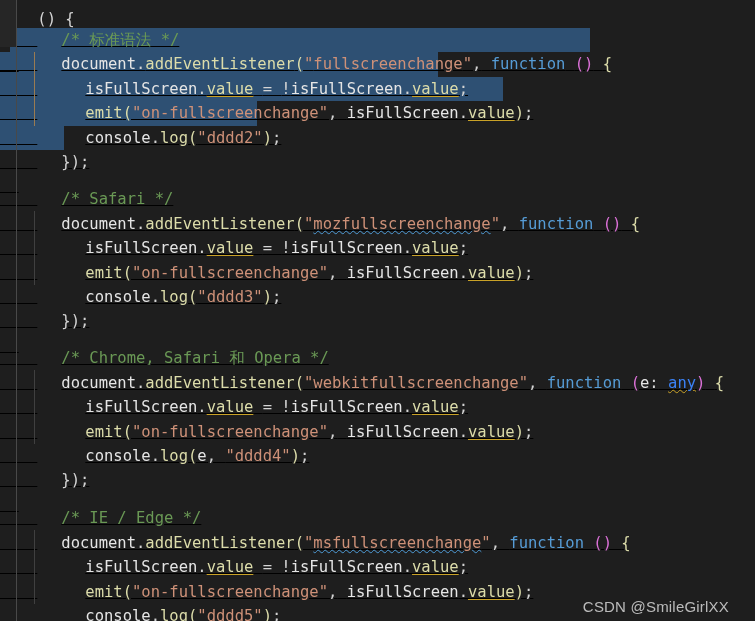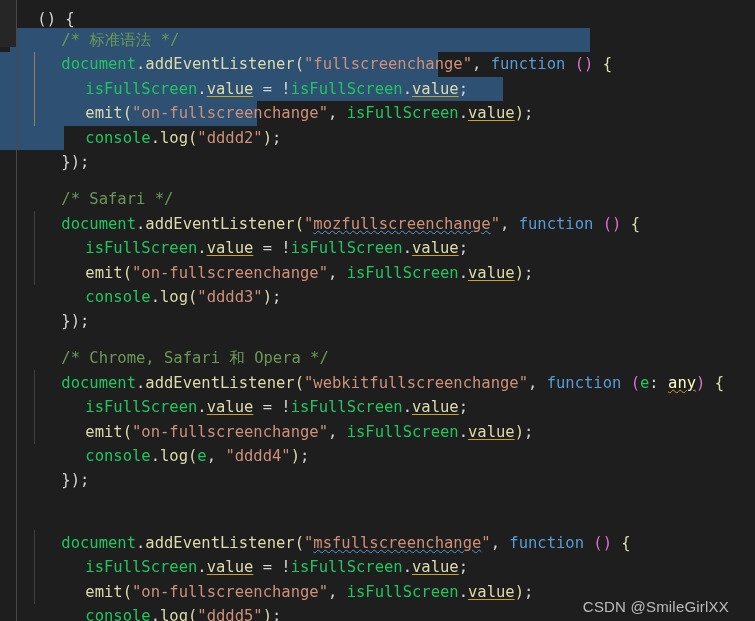--- a/index.html
+++ b/index.html
@@ -46,43 +46,44 @@
   .line {
     position: absolute;
     left: 0;
     width: 701px;
     height: 24.4px;
     line-height: 24.4px;
     font-size: 15.5px;
     white-space: pre;
     letter-spacing: 0px;
     z-index: 2;
+    text-decoration: underline;
   }
   .line .pad {
     display: inline-block;
     width: 24px;
   }
 
   
   .selrow {
     position: absolute;
     left: 0;
     height: 24.4px;
     background: #2e5073;
     z-index: 1;
   }
 
   
   .tok-comment  { color: #6A9955; }
-  .tok-var      { color: #22c55e; }
+  .tok-var      { color: #e5e5e5; }
   .tok-fn       { color: #DCDCAA; }
   .tok-str      { color: #CE9178; }
   .tok-kw       { color: #569CD6; }
   .tok-plain    { color: #D4D4D4; }
-  .tok-type     { color: #fef9c3; }
+  .tok-type     { color: #3b82f6; }
   .tok-op       { color: #D4D4D4; }
   .tok-paren1   { color: #DCDCAA; }
   .tok-paren2   { color: #DA70D6; }
 
   
   .u-solid {
     text-decoration: underline;
     text-decoration-color: #C9A227;
     text-decoration-thickness: 1px;
     text-underline-offset: 2px;
@@ -226,20 +227,23 @@
   </div>
 
   <div class="line" style="top:419.6px;">
     <span class="pad"></span><span class="pad"></span><span class="tok-var">console</span><span class="tok-plain">.</span><span class="tok-fn">log</span><span class="tok-paren1">(</span><span class="tok-var">e</span><span class="tok-plain">,</span> <span class="tok-str">"dddd4"</span><span class="tok-paren1">)</span><span class="tok-plain">;</span>
   </div>
 
   <div class="line" style="top:444px;">
     <span class="pad"></span><span class="tok-plain">});</span>
   </div>
 
+  <div class="line" style="top:482px;">
+    <span class="pad"></span><span class="tok-comment">/* IE / Edge */</span>
+  </div>
 
   <div class="line" style="top:506.4px;">
     <span class="pad"></span><span class="tok-var">document</span><span class="tok-plain">.</span><span class="tok-fn">addEventListener</span><span class="tok-paren1">(</span><span class="tok-str">"<span class="u-wavy-blue">msfullscreenchange</span>"</span><span class="tok-plain">,</span> <span class="tok-kw">function</span> <span class="tok-paren2">()</span> <span class="tok-paren1">{</span>
   </div>
 
   <div class="line" style="top:530.8px;">
     <span class="pad"></span><span class="pad"></span><span class="tok-var">isFullScreen</span><span class="tok-plain">.</span><span class="tok-fn u-solid">value</span> <span class="tok-op">=</span> <span class="tok-op">!</span><span class="tok-var">isFullScreen</span><span class="tok-plain">.</span><span class="tok-fn u-solid">value</span><span class="tok-plain">;</span>
   </div>
 
   <div class="line" style="top:555.2px;">

